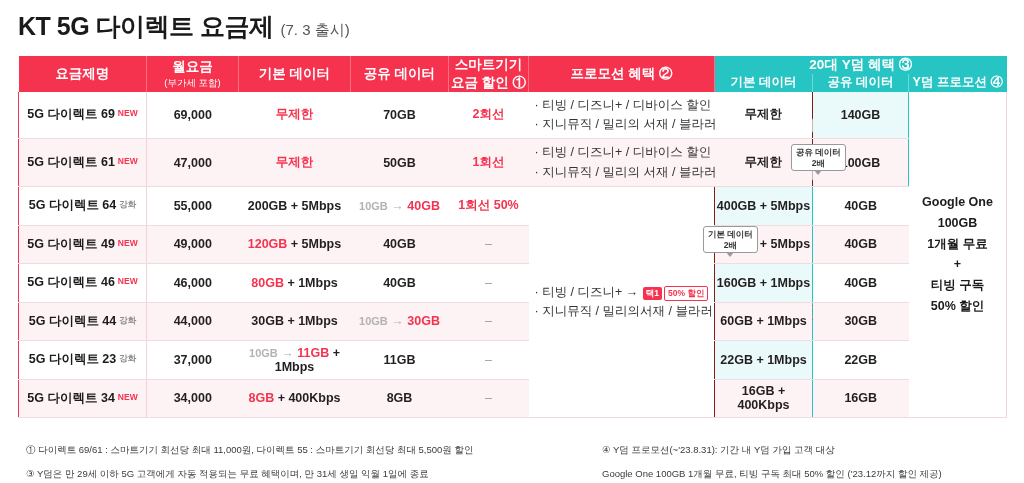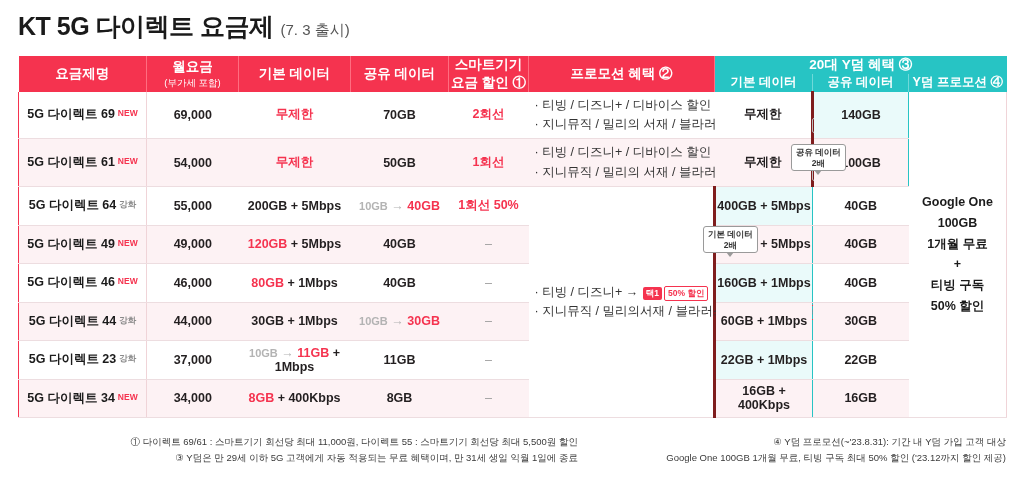--- a/index.html
+++ b/index.html
@@ -107,21 +107,21 @@
     border-radius:2px; padding:0 3px; font-size:8.5px; margin-left:2px;
   }
 
   
   td.y-base, td.y-share {
     font-weight:bold;
     font-size:12.5px;
   }
   td.teal-box {
     background:#eafafa;
-    border-left:3px solid #7f1d1d;
+    border-left:1px solid #7f1d1d;
     border-right:1px solid #27c4c4;
     border-bottom:1px solid #bfeaea;
   }
   td.teal-top { border-top:1px solid #27c4c4; }
   td.teal-bot { border-bottom:1px solid #27c4c4; }
   td.plain-base { background:#fff; }
   tbody tr.alt td.plain-base { background:#fdf2f4; }
 
   td.col-ypromo {
     font-size:12.5px;
@@ -155,21 +155,21 @@
     border-right:4px solid transparent;
     border-top:5px solid #9a9a9a;
   }
   #callout-share { left:791px; top:144px; }
   #callout-base { left:703px; top:226px; }
 
   
   .notes { position:absolute; left:18px; top:434px; width:988px; font-size:9.5px; color:#3a3a3a; line-height:1.65; }
   .notes-col-l { position:absolute; left:0; top:0; width:560px; }
   .notes-col-r { position:absolute; left:576px; top:0; width:412px; }
-  .notes p { margin:0; white-space:nowrap;text-align:right; }
+  .notes p { margin:8px; white-space:nowrap; }
 </style>
 </head>
 <body>
 
 <div class="page">
 
   <div class="title-wrap">
     <span class="title-main">KT 5G 다이렉트 요금제</span>
     <span class="title-sub">(7. 3 출시)</span>
   </div>
@@ -233,21 +233,21 @@
             <div>티빙 구독</div>
             <div>50% 할인</div>
           </div>
         </td>
       </tr>
 
       <tr class="alt">
         <td class="col-name">
           <span>5G 다이렉트 61</span><span class="badge-new">NEW</span>
         </td>
-        <td class="col-fee">54,000</td>
+        <td class="col-fee">47,000</td>
         <td class="red" style="font-weight:bold">무제한</td>
         <td style="font-weight:bold">50GB</td>
         <td class="red" style="font-weight:bold">1회선</td>
         <td class="col-promo">
           <div class="promo-line"><span>· 티빙 / 디즈니+ / 디바이스 할인 → </span><span class="pill">택1</span></div>
           <div class="promo-line"><span>· 지니뮤직 / 밀리의 서재 / 블라러스 셀렉트 → </span><span class="pill">택1</span><span class="pill-g">무료</span></div>
         </td>
         <td class="y-base plain-base">무제한</td>
         <td class="y-share teal-box teal-bot">100GB</td>
       </tr>

